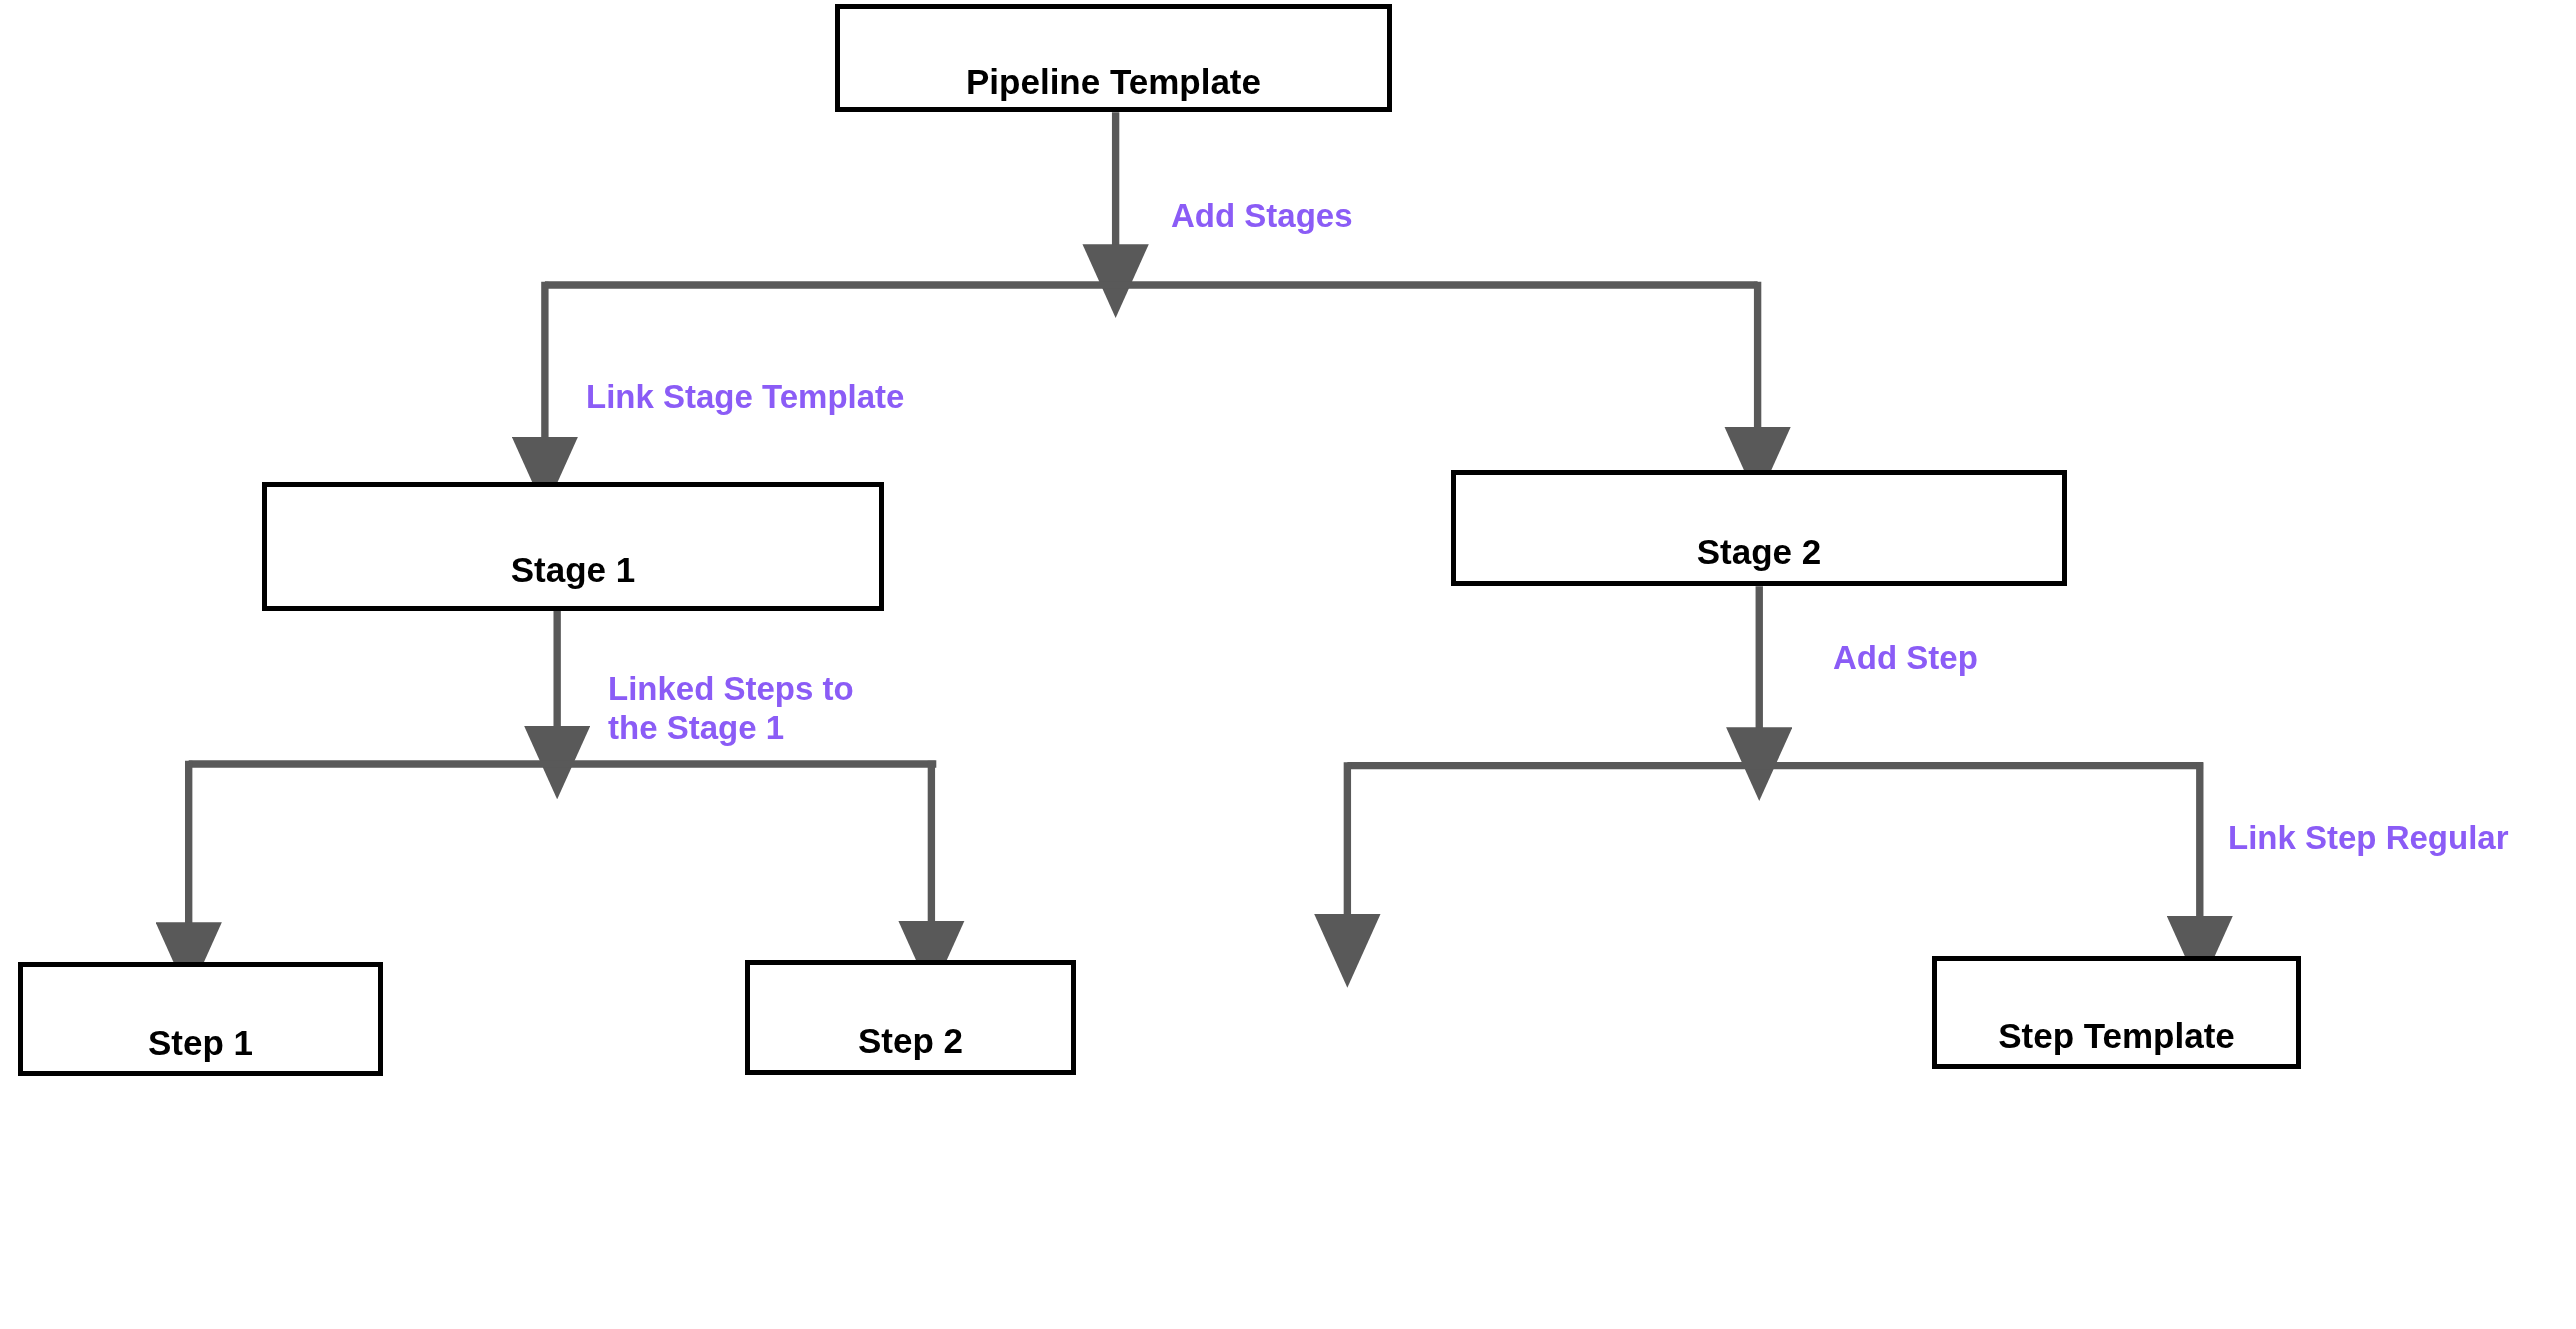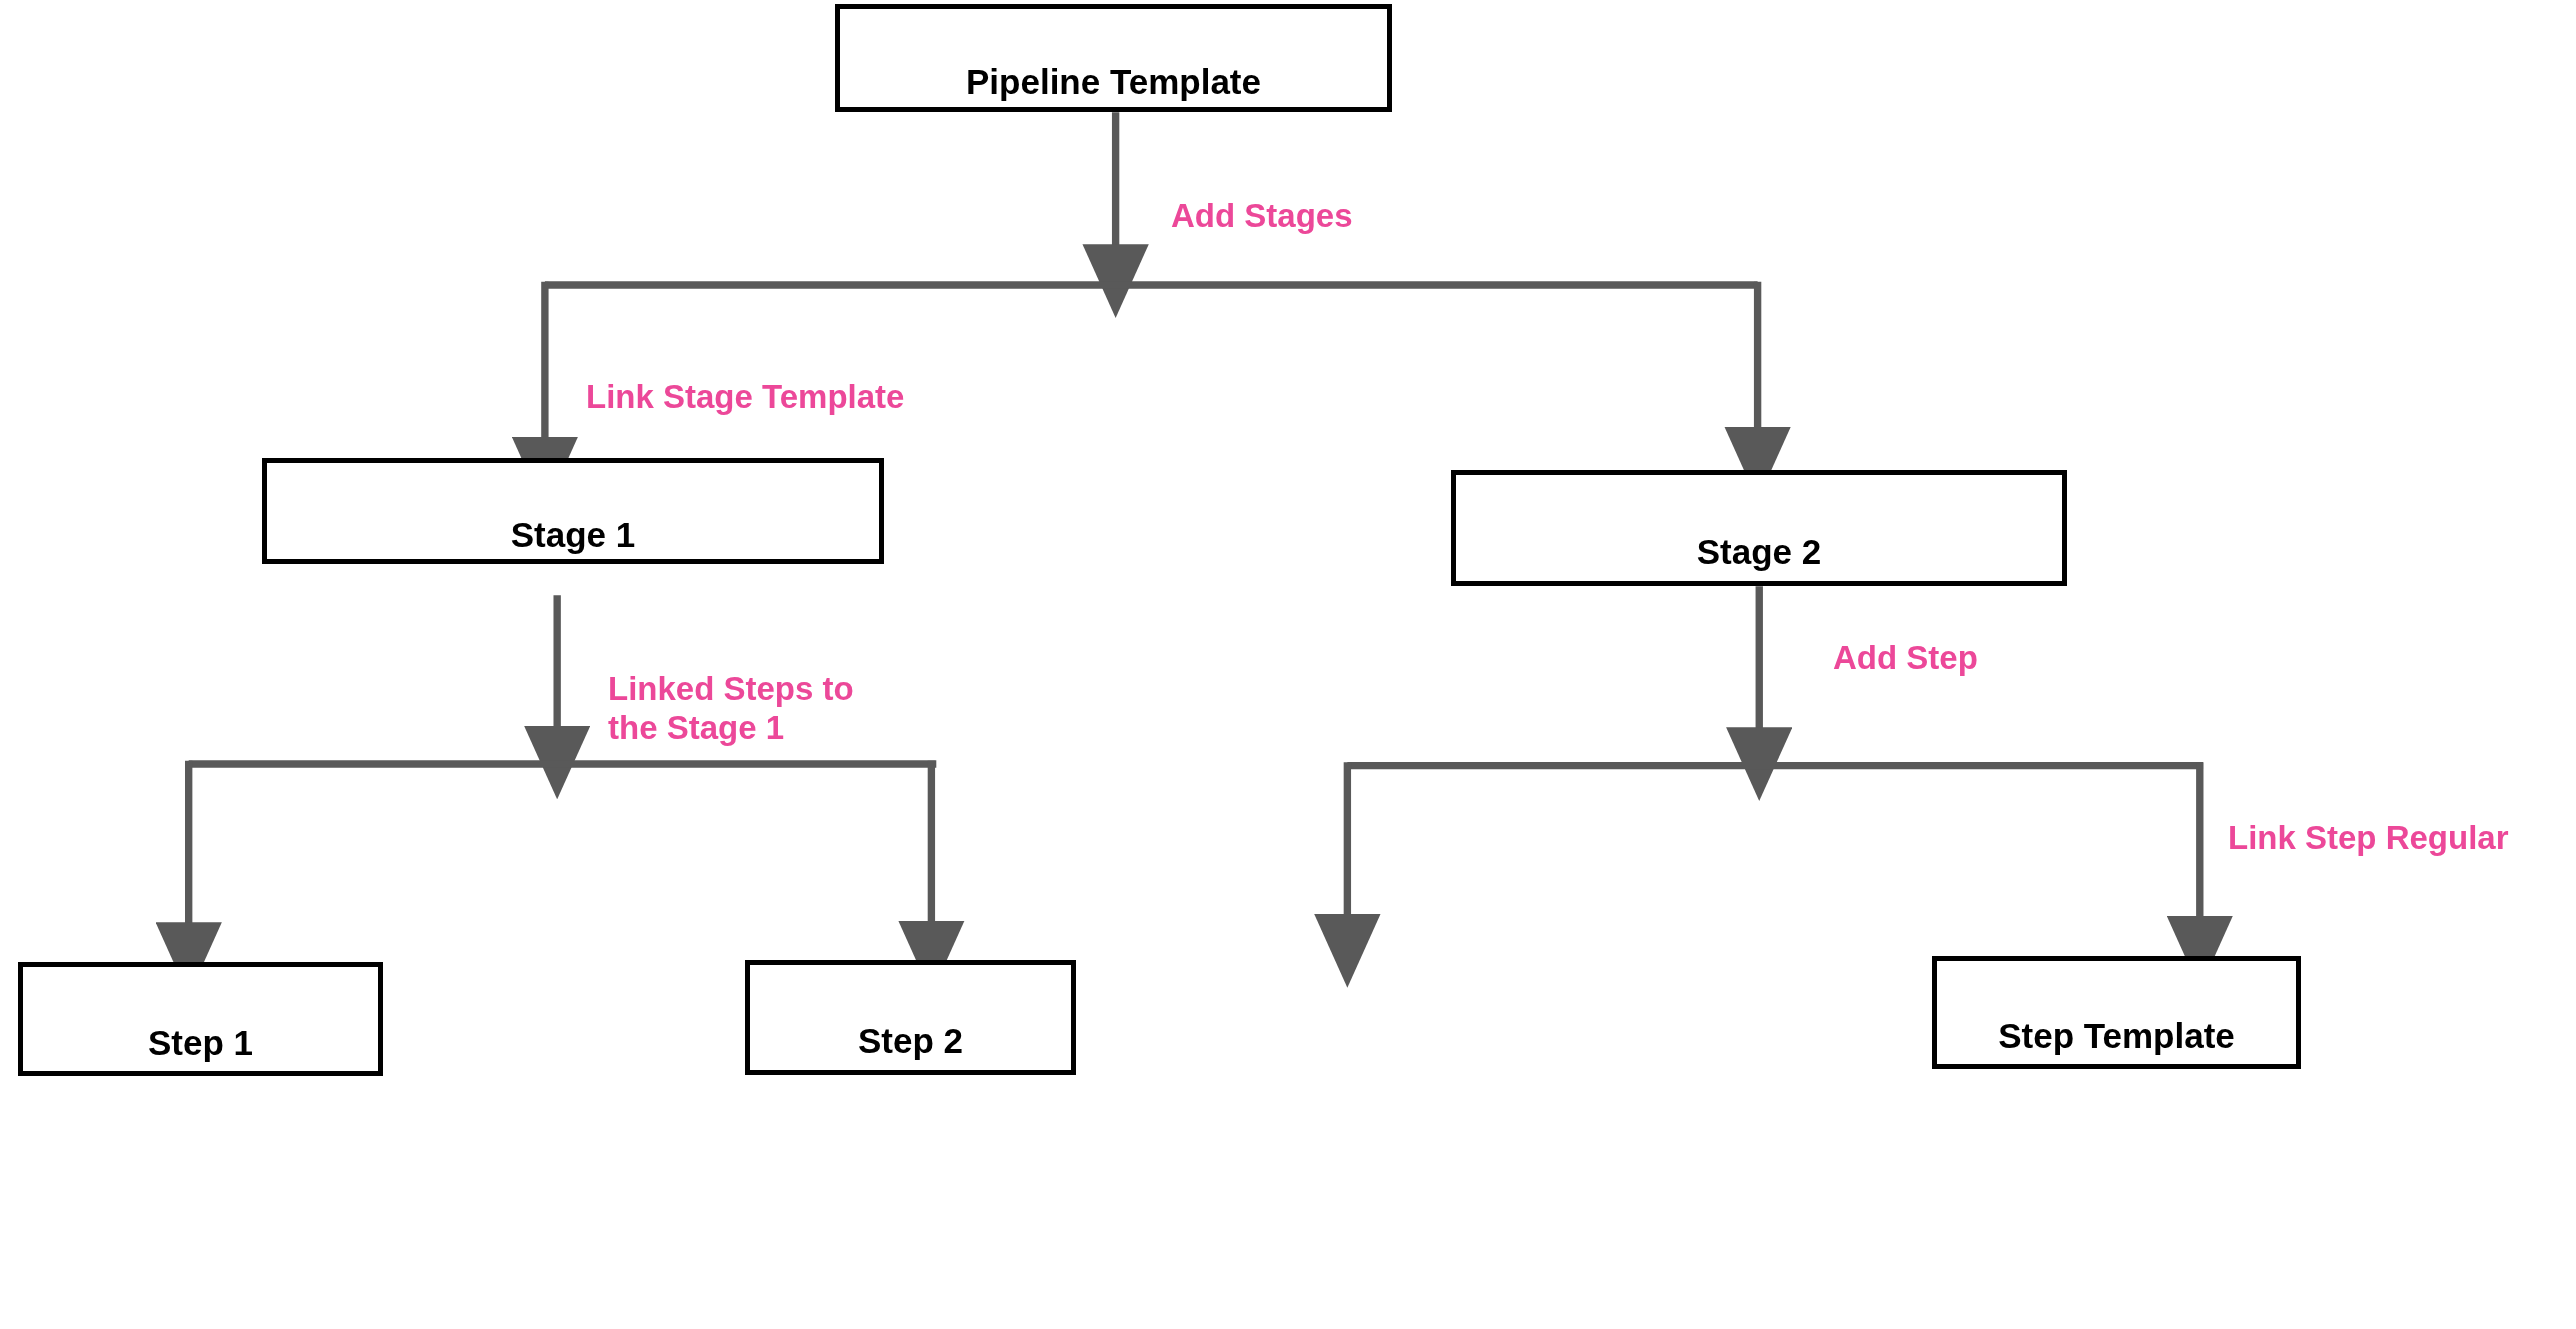--- a/index.html
+++ b/index.html
@@ -40,21 +40,21 @@
     white-space: nowrap;
     line-height: 1.05;
     text-align: center;
     margin-top: 48px;
   }
   .edge-label {
     position: absolute;
     font-family: "Liberation Sans", sans-serif;
     font-weight: bold;
     font-size: 33px;
-    color: #ec4899;
+    color: #8b5cf6;
     line-height: 1.18;
     white-space: pre-line;
     text-align: left;
   }
 </style>
 </head>
 <body>
 
 <div id="canvas">
 
@@ -87,21 +87,21 @@
       <line x1="1645" y1="935" x2="2690" y2="935" stroke="#595959" stroke-width="9"></line>
       <line x1="1645" y1="931" x2="1645" y2="1118" stroke="#595959" stroke-width="9" marker-end="url(#arrowhead)"></line>
       <line x1="2686" y1="931" x2="2686" y2="1120" stroke="#595959" stroke-width="9" marker-end="url(#arrowhead)"></line>
     </g>
   </svg>
 
   <div class="node" style="left:835px; top:4.1px; width:557px; height:108px;">
     <span class="node-label">Pipeline Template</span>
   </div>
 
-  <div class="node" style="left:262px; top:458px; width:622px; height:106px;">
+  <div class="node" style="left:262px; top:482px; width:622px; height:129px;">
     <span class="node-label">Stage 1</span>
   </div>
 
   <div class="node" style="left:1451px; top:470px; width:616px; height:116px;">
     <span class="node-label">Stage 2</span>
   </div>
 
   <div class="node" style="left:18px; top:962px; width:365px; height:114px;">
     <span class="node-label">Step 1</span>
   </div>

